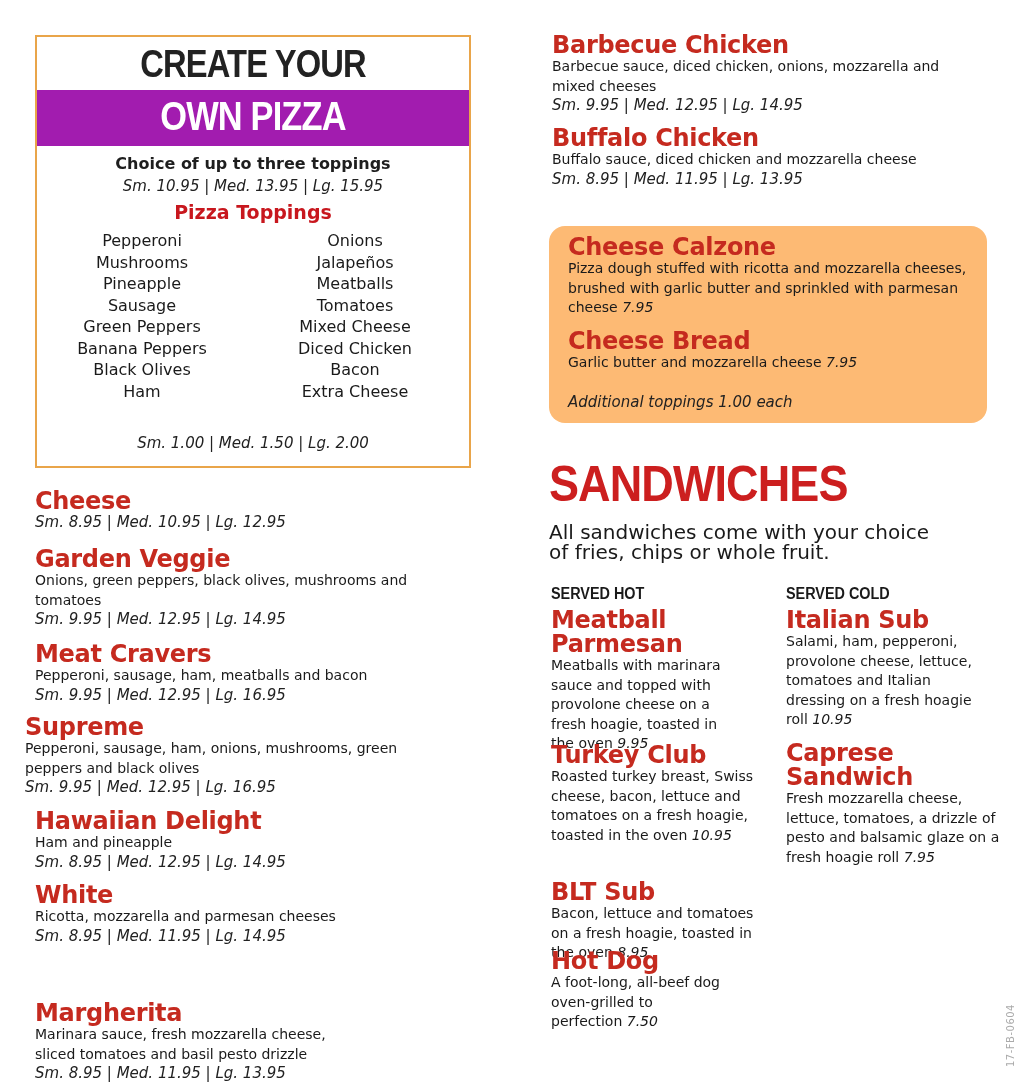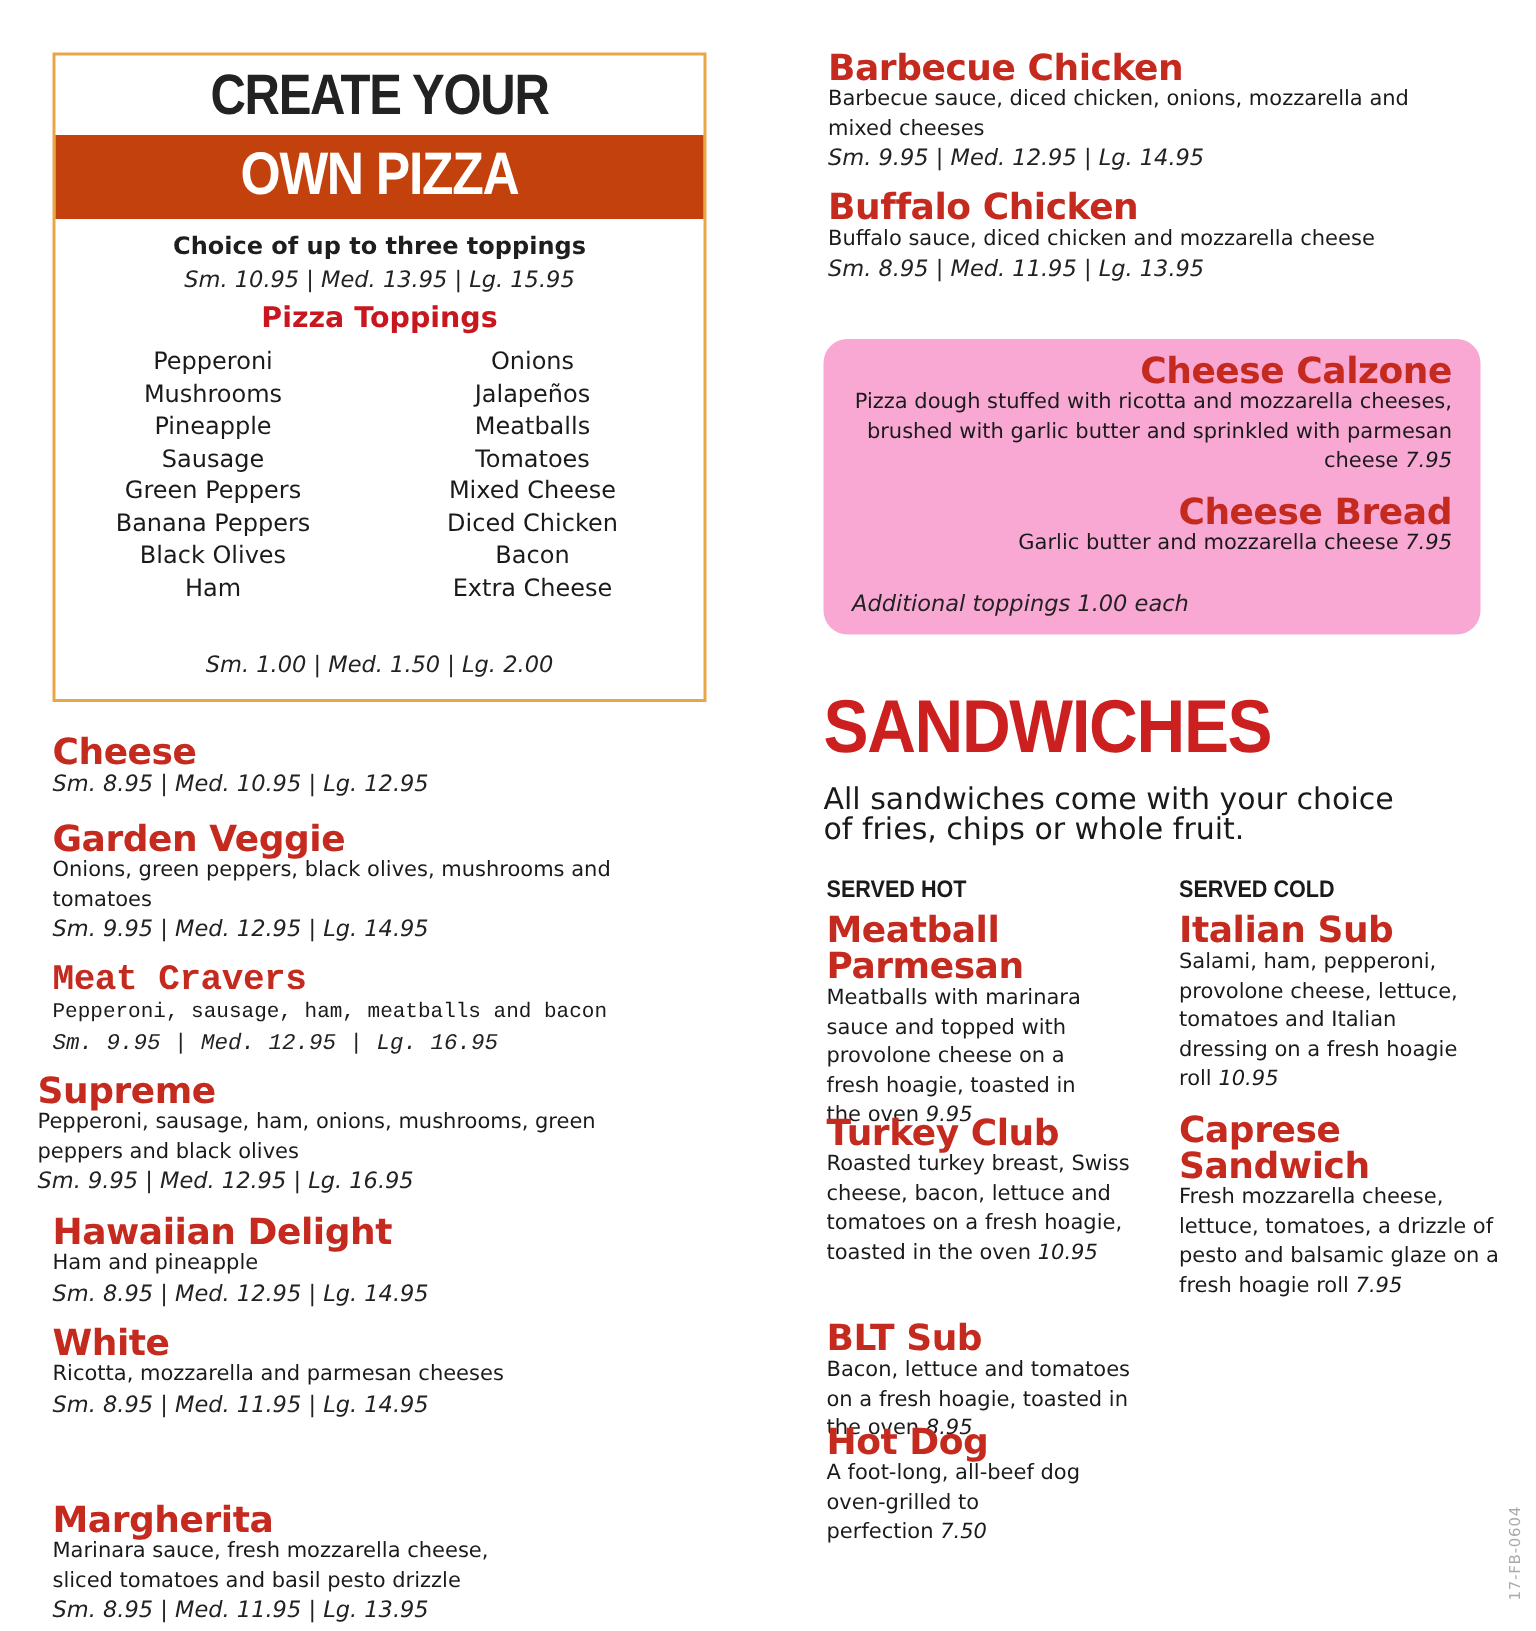--- a/index.html
+++ b/index.html
@@ -1,36 +1,36 @@
 <!DOCTYPE html>
 <html><head>
 <meta charset="utf-8">
 <style>
   html, body { margin:0; padding:0; background:#ffffff; }
   body { width:1024px; height:1087px; position:relative; overflow:hidden; font-family:"DejaVu Sans", sans-serif; color:#1a1a1a; }
   .abs { position:absolute; }
   .cyo-box { left:35px; top:35px; width:436px; height:433px; border:2px solid #e9a54a; box-sizing:border-box; background:#fff; }
   .cyo-line1 { position:absolute; left:0; right:0; top:6px; text-align:center; font-family:"Liberation Sans", sans-serif; font-weight:bold; font-size:38px; letter-spacing:-1px; color:#222; transform:scaleX(0.86); }
-  .cyo-band { position:absolute; left:0; right:0; top:53px; height:56px; background:#c2410c; }
+  .cyo-band { position:absolute; left:0; right:0; top:53px; height:56px; background:#a21caf; }
   .cyo-line2 { position:absolute; left:0; right:0; top:4px; text-align:center; font-family:"Liberation Sans", sans-serif; font-weight:bold; font-size:40px; letter-spacing:-1px; color:#fff; transform:scaleX(0.86); }
   .cyo-choice { position:absolute; left:0; right:0; top:117px; text-align:center; font-weight:bold; font-size:16px; color:#1e1e1e; }
   .price { font-style:italic; font-size:15px; color:#222; font-family:"DejaVu Sans", sans-serif; }
   .cyo-price { position:absolute; left:0; right:0; top:140px; text-align:center; }
   .cyo-sub { position:absolute; left:0; right:0; text-align:center; font-weight:bold; font-size:19px; color:#c8171e; }
   .toppings-col { position:absolute; top:193px; width:200px; text-align:center; font-size:16px; line-height:21.5px; }
   .tcol-left { left:5px; }
   .tcol-right { left:218px; }
   .addl-title { top:369px; font-style:italic; }
   .addl-price { position:absolute; left:0; right:0; top:397px; text-align:center; }
   .item { position:absolute; }
   .item-name { font-weight:bold; font-size:24px; color:#c52a1f; line-height:24px; letter-spacing:-0.3px; }
   .item-desc { font-size:14px; line-height:19.5px; color:#1a1a1a; }
   .item-price { font-style:italic; font-size:15px; line-height:19.5px; color:#222; }
   .inline-price { font-style:italic; }
-  .orange-box { left:549px; top:226px; width:438px; height:197px; background:#f9a8d4; border-radius:16px;text-align:right; }
+  .orange-box { left:549px; top:226px; width:438px; height:197px; background:#fdba74; border-radius:16px; }
   .sandwiches-title { left:549px; top:455px; font-family:"Liberation Sans", sans-serif; font-weight:bold; font-size:50px; color:#cc1f1f; letter-spacing:-1px; transform:scaleX(0.9); transform-origin:left top; }
   .sand-intro { left:549px; top:522px; width:400px; font-size:20px; line-height:20px; }
   .served-label { font-family:"Liberation Sans", sans-serif; font-weight:bold; font-size:16px; color:#1a1a1a; transform:scaleX(0.9); transform-origin:left top; }
   .code { right:8px; bottom:20px; font-size:10px; color:#aaa; writing-mode:vertical-rl; transform:rotate(180deg); letter-spacing:0.5px; }
 </style>
 </head>
 <body>
 
 <div class="abs cyo-box">
   <div class="cyo-line1">CREATE YOUR</div>
@@ -65,21 +65,21 @@
 
 <div class="item" style="left:35px; top:489px;">
   <div class="item-name">Cheese</div>
   <div class="item-price">Sm. 8.95 | Med. 10.95 | Lg. 12.95</div>
 </div>
 <div class="item" style="left:35px; top:547px; width:380px;">
   <div class="item-name">Garden Veggie</div>
   <div class="item-desc">Onions, green peppers, black olives, mushrooms and tomatoes</div>
   <div class="item-price">Sm. 9.95 | Med. 12.95 | Lg. 14.95</div>
 </div>
-<div class="item" style="left:35px; top:642px; width:380px;font-family:Liberation Mono, monospace;">
+<div class="item" style="left:35px; top:642px; width:380px;">
   <div class="item-name">Meat Cravers</div>
   <div class="item-desc">Pepperoni, sausage, ham, meatballs and bacon</div>
   <div class="item-price">Sm. 9.95 | Med. 12.95 | Lg. 16.95</div>
 </div>
 <div class="item" style="left:25px; top:715px; width:380px;">
   <div class="item-name">Supreme</div>
   <div class="item-desc">Pepperoni, sausage, ham, onions, mushrooms, green peppers and black olives</div>
   <div class="item-price">Sm. 9.95 | Med. 12.95 | Lg. 16.95</div>
 </div>
 <div class="item" style="left:35px; top:809px; width:380px;">

